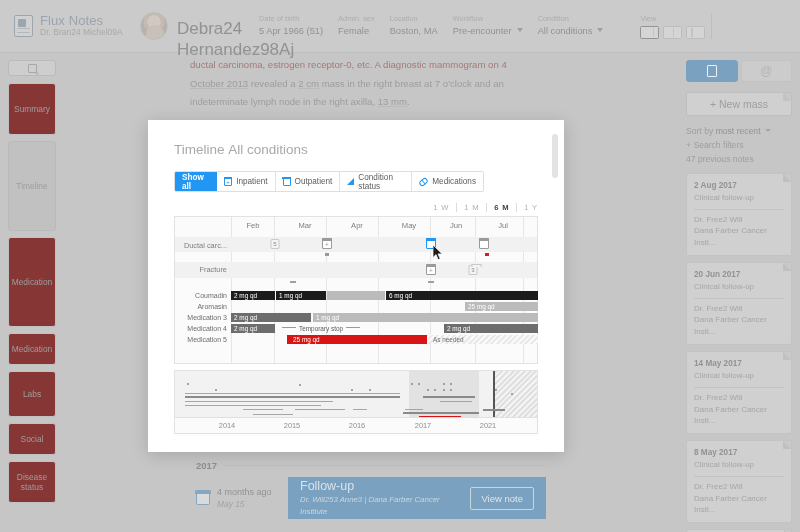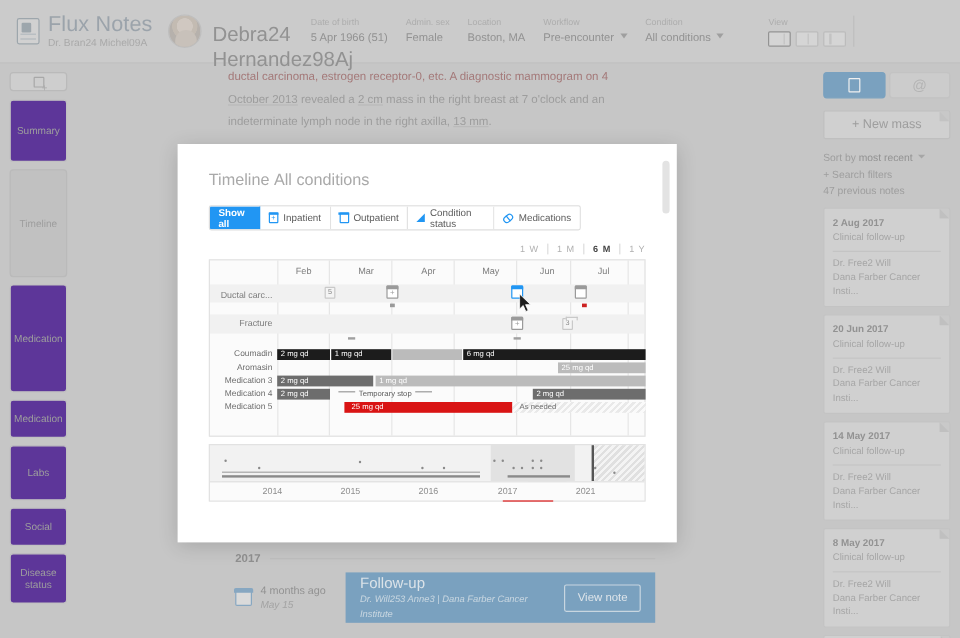--- a/index.html
+++ b/index.html
@@ -26,21 +26,21 @@
     position: relative; background: #dadada;
   }
   .logo-mark::before {
     content: ""; position: absolute; left: 3px; top: 3px; width: 8px; height: 8px;
     background: #9aa5ad; border-radius: 1px;
   }
   .logo-mark::after {
     content: ""; position: absolute; left: 2px; bottom: 3px; right: 2px; height: 1.4px;
     background: #b4bcc2; box-shadow: 0 -4px 0 #b4bcc2;
   }
-  .logo-text-main { font-size: 18px; color: #98a2ab; letter-spacing: .1px; line-height: 1.05; }
+  .logo-text-main { font-size: 13px; color: #98a2ab; letter-spacing: .1px; line-height: 1.05; }
   .logo-text-sub { font-size: 8.5px; color: #a9a9a9; line-height: 1.3; }
 
   .avatar {
     width: 28px; height: 28px; border-radius: 50%; margin-left: 8px; margin-right: 9px;
     background: radial-gradient(circle at 50% 34%, #d8cfc6 0 30%, #c9bfb4 32% 48%, #b9b3ad 50% 100%);
     border: 1px solid #c3c3c3; flex: 0 0 auto;
     position: relative; overflow: hidden;
   }
   .avatar::after{
     content:""; position:absolute; left:5px; top:12px; width:18px; height:18px;
@@ -76,21 +76,21 @@
 
   
   .leftnav { position:absolute; left:8px; top:60px; width:48px; }
   .nav-new {
     height:16px; border:1px solid #bdbdbd; border-radius:3px; background:#d6d6d6;
     display:flex; align-items:center; justify-content:center; margin-bottom:7px;
   }
   .nav-new-icon { width:9px; height:9px; border:1.3px solid #a8a8a8; border-radius:1px; position:relative;}
   .nav-new-icon::after{content:"+";position:absolute;right:-4px;bottom:-6px;font-size:8px;color:#a8a8a8;line-height:1;}
   .nav-item {
-    border:1px solid #c6c6c6; border-radius:3px; background:#4c1d95;
+    border:1px solid #c6c6c6; border-radius:3px; background:#7f1d1d;
     display:flex; align-items:center; justify-content:center; text-align:center;
     font-size:8.4px; color:#9b9b9b; margin-bottom:6px; padding:2px;
   }
   .nav-item.active { background:#c6c6c6; border-color:#bdbdbd; }
 
   
   .note-body { position:absolute; left:190px; top:56px; width:360px; }
   .note-line { font-size:9.6px; color:#a36f6f; line-height:1.95; }
   .note-line.grey { color:#9a9a9a; }
   .note-line u { text-decoration: underline; text-decoration-color:#bdbdbd; }
@@ -246,21 +246,21 @@
   .bar.lt { background:#bbbbbb; }
   .bar.red { background:#d91414; }
   .bar.hatch {
     background:repeating-linear-gradient(-45deg,#e9e9e9 0 2px,#fafafa 2px 4px);
     color:#6d6d6d;
   }
   .tempstop { position:absolute; height:9px; font-size:6.4px; line-height:9px; color:#5a5a5a; white-space:nowrap; }
   .tempstop .ln { display:inline-block; width:14px; height:1px; background:#9a9a9a; vertical-align:3px; margin:0 3px; }
 
   
-  .overview { margin-top:6px; border:1px solid #e2e2e2; background:#f2f2f2; height:48px; position:relative; }
+  .overview { margin-top:6px; border:1px solid #e2e2e2; background:#f2f2f2; height:64px; position:relative; }
   .ov-lane { position:absolute; height:2px; background:#8a8a8a; }
   .ov-lane.thin { height:1.4px; background:#a6a6a6; }
   .ov-lane.red { background:#d91414; height:2px; }
   .ov-dot { position:absolute; width:2px; height:2px; background:#8a8a8a; border-radius:50%; }
   .ov-window { position:absolute; top:0; bottom:16px; background:rgba(140,140,140,.16); }
   .ov-handle { position:absolute; top:0; bottom:16px; width:1.5px; background:#555; }
   .ov-hatch {
     position:absolute; top:0; bottom:16px; right:0;
     background:repeating-linear-gradient(-45deg,#e0e0e0 0 2px,#f4f4f4 2px 4px);
   }

